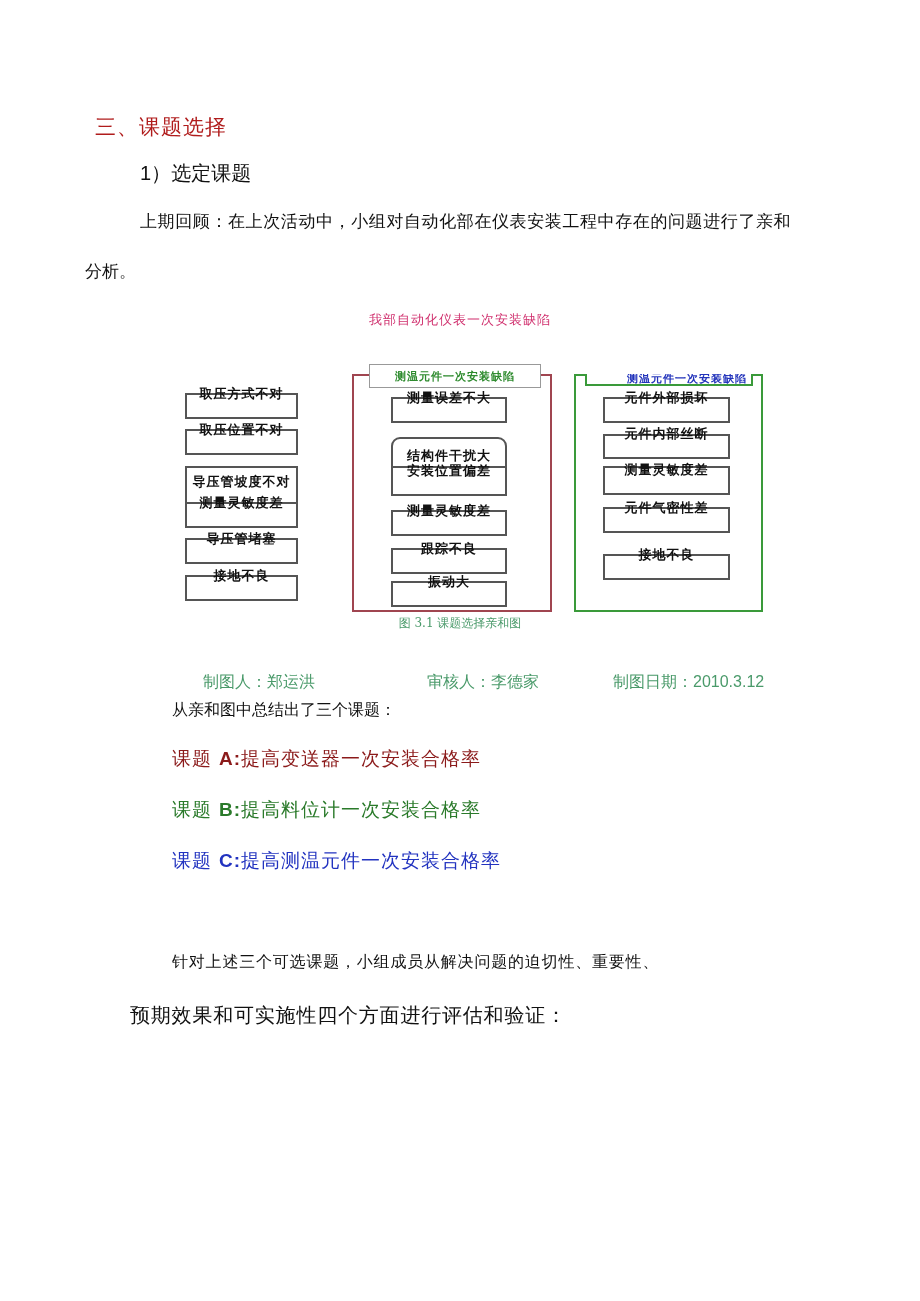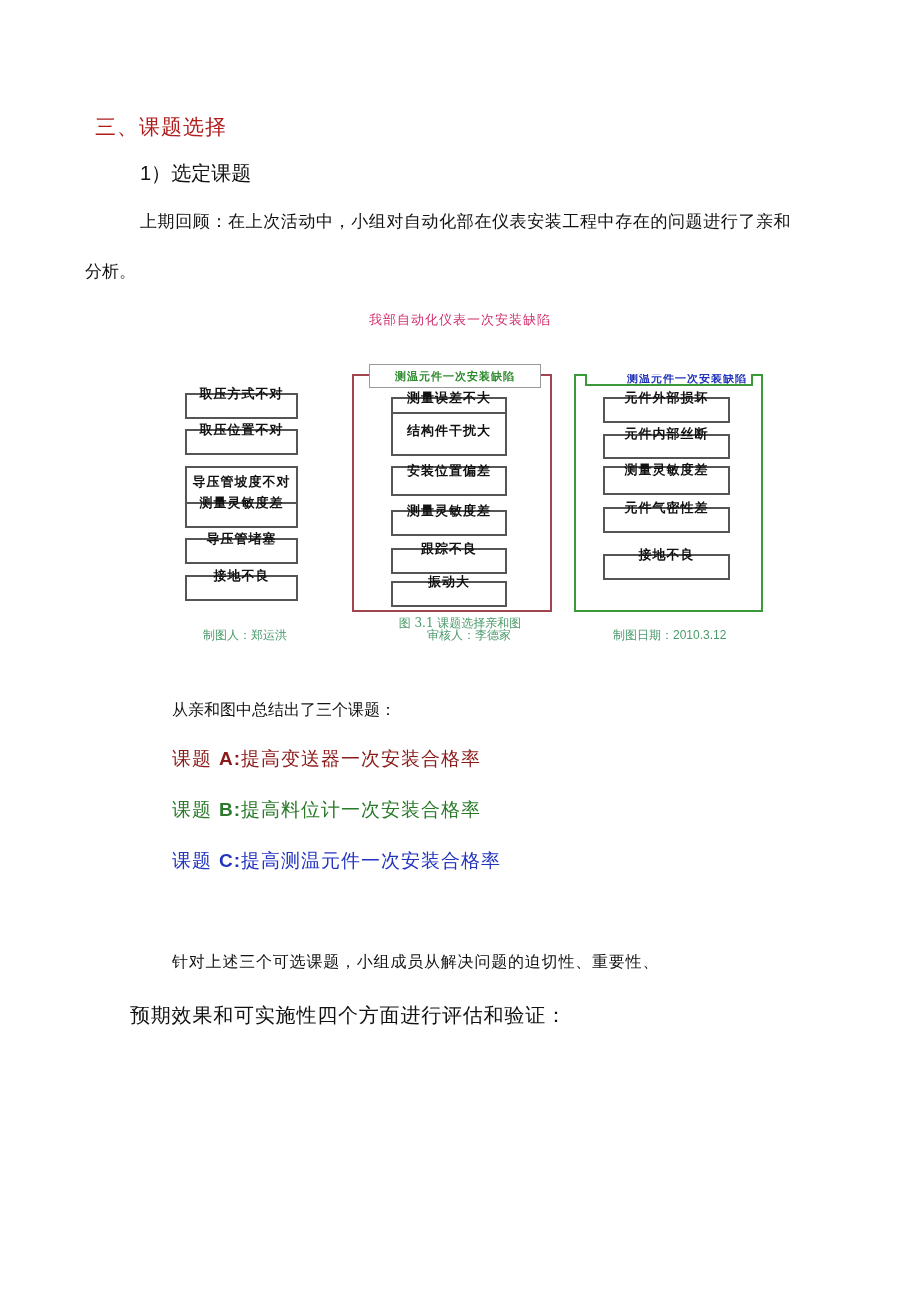--- a/index.html
+++ b/index.html
@@ -18,21 +18,21 @@
            padding-bottom: 14px; box-sizing: border-box; letter-spacing: 1px; }
     .group { position: absolute; box-sizing: border-box; }
     .group-red { border: 2px solid #a04550; }
     .group-green { border: 2px solid #3a9a3a; }
     .group-head { position: absolute; box-sizing: border-box; background: #fff;
                   font-family: "DejaVu Sans", sans-serif; font-weight: bold; font-size: 11px;
                   text-align: center; overflow: hidden; white-space: nowrap; letter-spacing: 1px; }
     .head-red { border: 1px solid #999; color: #2e8b2e; }
     .head-green { border: 2px solid #3a9a3a; border-top: none; color: #2233bb; line-height: 10px; padding-left: 36px; }
     .caption { top: 615px; left: 0; width: 920px; text-align: center; font-size: 12px; color: #4a9a6a; }
-    .credit { top: 627px; font-size: 12px; color: #4a9a6a; }
+    .credit { top: 672px; font-size: 16px; color: #4a9a6a; }
     .credit .num { font-family: "Liberation Sans", sans-serif; }
     .summary { left: 172px; top: 700px; font-size: 16px; }
     .topic { font-size: 19px; letter-spacing: 1px; }
     .topic .letter { font-family: "Liberation Sans", sans-serif; font-weight: bold; }
     .topic-a { left: 172px; top: 746px; color: #8b1a1a; }
     .topic-b { left: 172px; top: 797px; color: #2a7a2a; }
     .topic-c { left: 172px; top: 848px; color: #2233c0; }
     .para2 { left: 172px; top: 952px; font-size: 16px; letter-spacing: 0.8px; }
     .para2b { left: 130px; top: 1002px; font-size: 20px; letter-spacing: 0.8px; }
   </style>
@@ -55,21 +55,21 @@
     <div class="box" style="left:185px;top:466px;width:113px;height:41px;">导压管坡度不对</div>
     <div class="box" style="left:185px;top:502px;width:113px;height:26px;">测量灵敏度差</div>
     <div class="box" style="left:185px;top:538px;width:113px;height:26px;">导压管堵塞</div>
     <div class="box" style="left:185px;top:575px;width:113px;height:26px;">接地不良</div>
   </div>
 
   <div>
     <div class="group group-red" style="left:352px;top:374px;width:200px;height:238px;"></div>
     <div class="group-head head-red" style="left:369px;top:364px;width:172px;height:24px;line-height:24px;">测温元件一次安装缺陷</div>
     <div class="box" style="left:391px;top:397px;width:116px;height:26px;">测量误差不大</div>
-    <div class="box" style="left:391px;top:412px;width:116px;height:44px;">结构件干扰大</div>
+    <div class="box" style="left:391px;top:437px;width:116px;height:44px;border-radius:9px;">结构件干扰大</div>
     <div class="box" style="left:391px;top:466px;width:116px;height:30px;">安装位置偏差</div>
     <div class="box" style="left:391px;top:510px;width:116px;height:26px;">测量灵敏度差</div>
     <div class="box" style="left:391px;top:548px;width:116px;height:26px;">跟踪不良</div>
     <div class="box" style="left:391px;top:581px;width:116px;height:26px;">振动大</div>
   </div>
 
   <div>
     <div class="group group-green" style="left:574px;top:374px;width:189px;height:238px;"></div>
     <div class="group-head head-green" style="left:585px;top:374px;width:168px;height:12px;">测温元件一次安装缺陷</div>
     <div class="box" style="left:603px;top:397px;width:127px;height:26px;">元件外部损坏</div>

